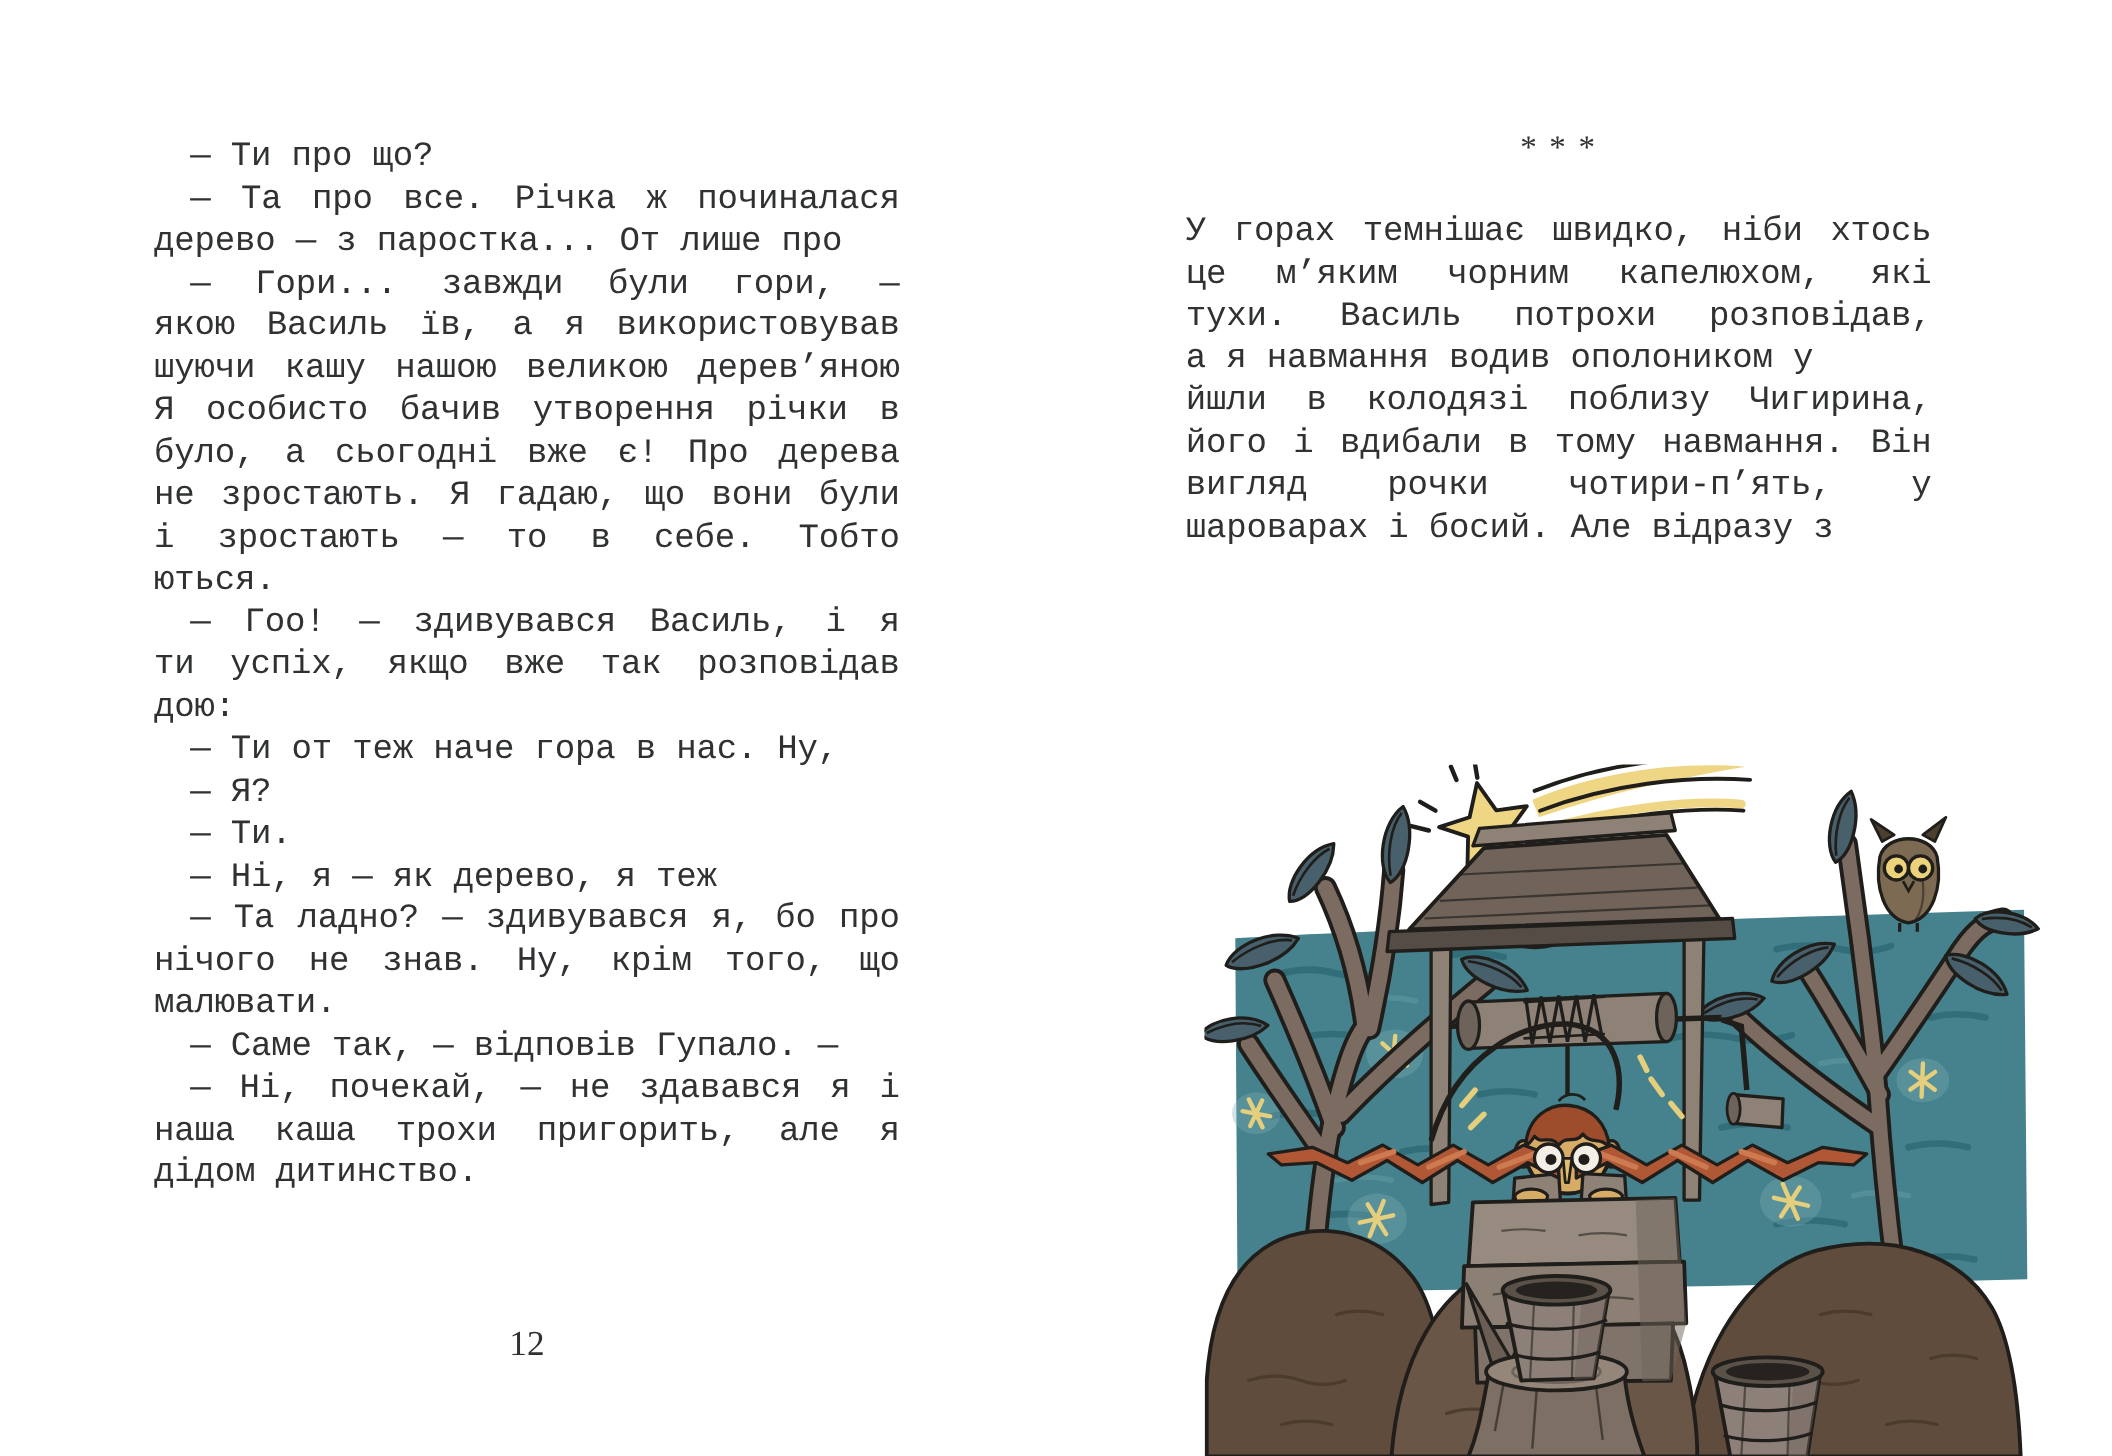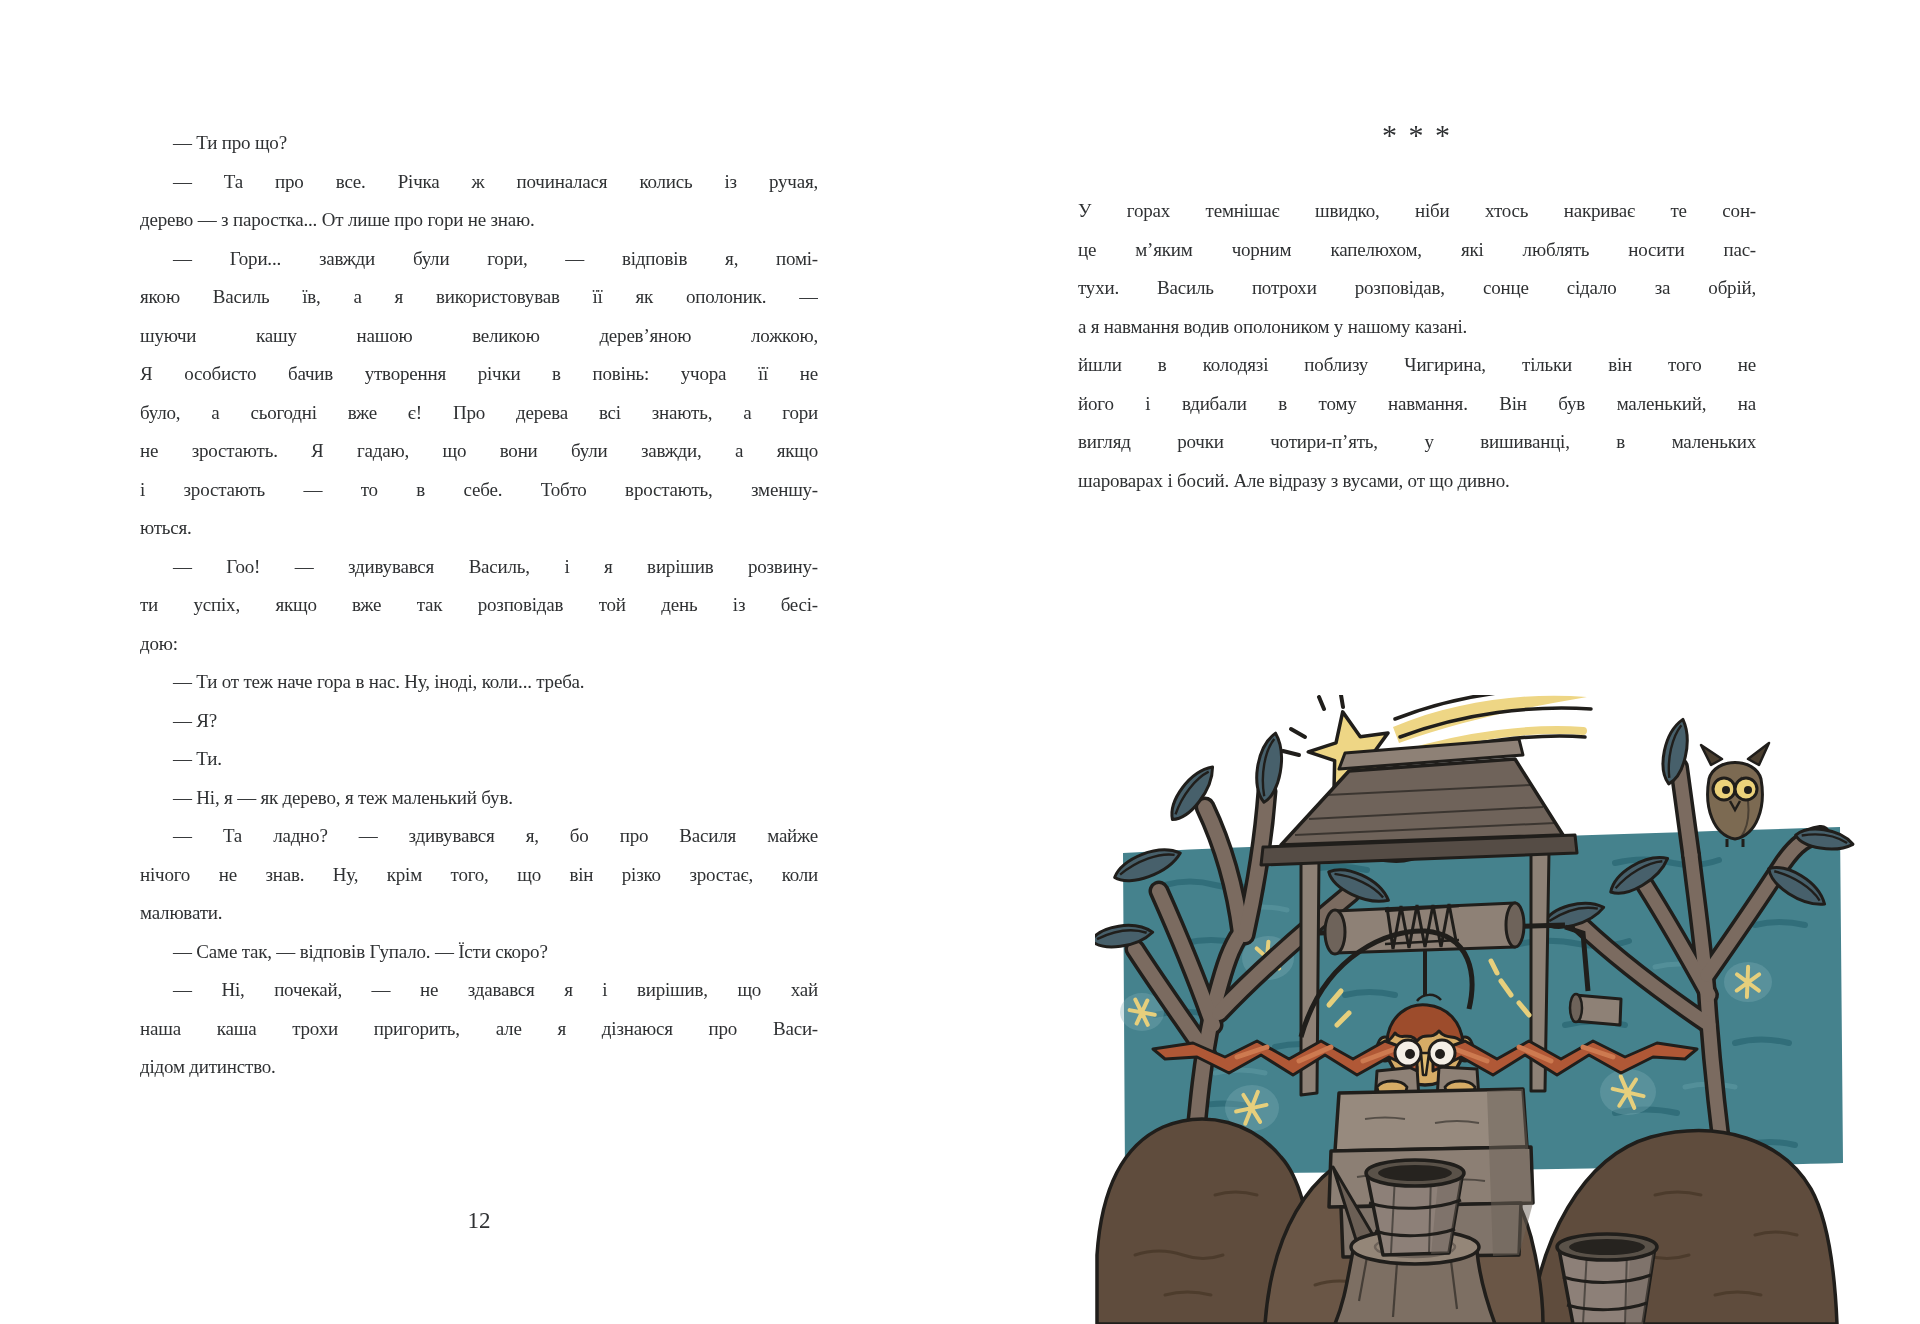--- a/index.html
+++ b/index.html
@@ -18,32 +18,32 @@
   body{
     width:1920px;height:1324px;position:relative;overflow:hidden;
     background:var(--pageBg);
     font-family:"Liberation Serif", serif;
     color:var(--text);
   }
   .col{position:absolute;width:678px;}
   #left-col{left:140px;top:124px;}
   #right-col{left:1078px;top:192px;}
   .bline{
-    height:38.5px;line-height:38.5px;font-size:19px;letter-spacing:-0.2px;
-    overflow:hidden;white-space:normal;text-align:left;
+    height:38.5px;line-height:38.5px;font-size:31px;letter-spacing:-0.2px;
+    overflow:hidden;white-space:normal;text-align:left;font-family:Liberation Mono, monospace;
   }
   .bline.ind{text-indent:33px;}
   .bline.jf{text-align:justify;text-align-last:justify;}
   #divider{
     position:absolute;left:1078px;top:118px;width:678px;text-align:center;
     font-size:30px;line-height:34px;letter-spacing:2px;
   }
   #page-number{
     position:absolute;left:429px;top:1206px;width:100px;text-align:center;
-    font-size:23px;line-height:30px;
+    font-size:32px;line-height:30px;
   }
   #illustration{position:absolute;left:1095px;top:695px;width:770px;height:629px;}
   svg .ink{stroke:var(--ink);stroke-linejoin:round;stroke-linecap:round;}
 </style>
 </head>
 <body>
 
 <div class="col" id="left-col">
     <div class="bline ind">— Ти про що?</div>
     <div class="bline ind jf">— Та про все. Річка ж починалася колись із ручая,</div>

